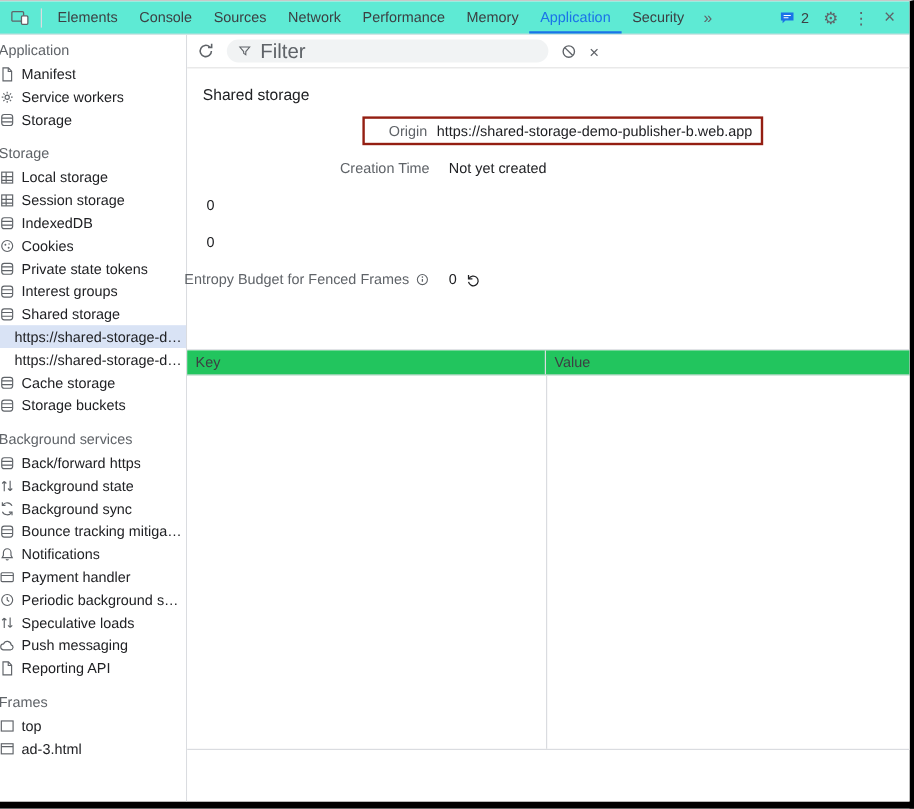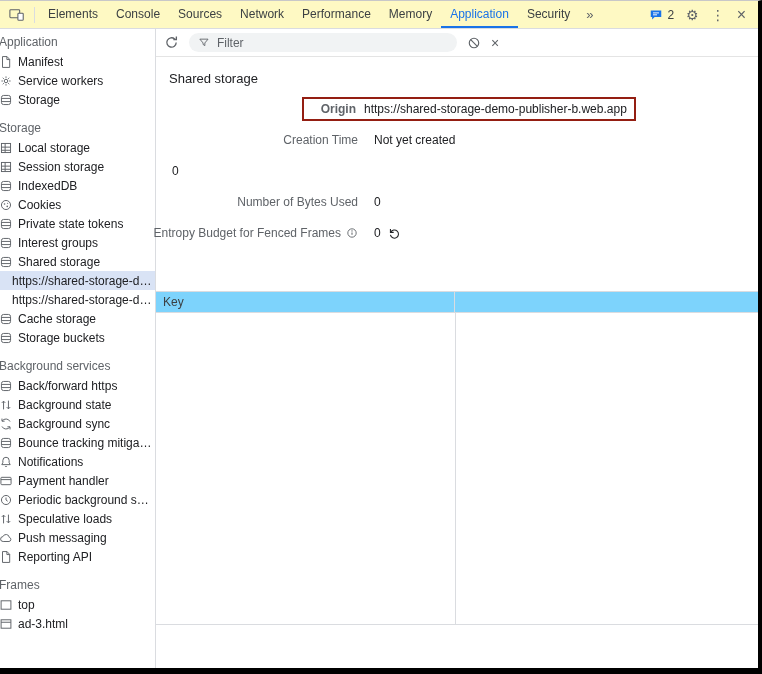--- a/index.html
+++ b/index.html
@@ -2,21 +2,21 @@
 <html><head>
 <meta charset="utf-8">
 <style>
   html,body{margin:0;padding:0;background:#fff;}
   .devtools{
     position:relative;width:762px;height:674px;box-sizing:border-box;
     border-top:1px solid #c8c8c8;border-right:4px solid #000;border-bottom:6px solid #000;
     font-family:"Liberation Sans",sans-serif;font-size:12px;color:#202124;background:#fff;overflow:hidden;
   }
   
-  .tabbar{height:27px;display:flex;align-items:center;border-bottom:1px solid #dadce0;padding:0 4px;background:#fef9c3;}
+  .tabbar{height:27px;display:flex;align-items:center;border-bottom:1px solid #dadce0;padding:0 4px;background:#5eead4;}
   .tab-icon-btn{display:flex;align-items:center;padding:0 5px;cursor:pointer;}
   .vsep{width:1px;height:16px;background:#dadce0;margin:0 4px;}
   .tabs{display:flex;height:100%;}
   .tab{padding:0 9px;line-height:26px;color:#3c4043;white-space:nowrap;cursor:pointer;}
   .tab.active{color:#1a73e8;box-shadow:inset 0 -2px 0 #1a73e8;}
   .more-tabs{color:#5f6368;padding:0 7px;font-size:13px;cursor:pointer;}
   .tabbar-right{margin-left:auto;display:flex;align-items:center;gap:12px;padding-right:8px;}
   .msg-badge{display:flex;align-items:center;gap:4px;color:#3c4043;cursor:pointer;}
   .glyph-btn{color:#5f6368;font-size:14px;line-height:14px;cursor:pointer;}
   .glyph-btn.close{font-size:16px;}
@@ -31,34 +31,34 @@
   .item .icon{width:14px;height:14px;flex:0 0 14px;display:flex;align-items:center;}
   .item .icon svg{width:14px;height:14px;}
   .item.child{padding-left:22px;}
   .item.selected{background:#d9e3f5;}
   .item .label{overflow:hidden;text-overflow:ellipsis;}
   
   .content{flex:1;display:flex;flex-direction:column;min-width:0;background:#fff;}
   .toolbar{height:27px;flex:0 0 27px;display:flex;align-items:center;gap:10px;padding:0 8px;border-bottom:1px solid #e4e4e4;}
   .tb-btn{display:flex;align-items:center;cursor:pointer;}
   .filter-pill{display:flex;align-items:center;gap:5px;background:#f1f3f4;border-radius:10px;height:19px;padding:0 9px;width:250px;}
-  .filter-pill input{border:none;background:transparent;outline:none;font-family:"Liberation Sans",sans-serif;font-size:12px;color:#404040;width:100%;}
+  .filter-pill input{border:none;background:transparent;outline:none;font-family:"Liberation Sans",sans-serif;font-size:17px;color:#404040;width:100%;}
   .filter-pill input::placeholder{color:#5f6368;}
   .page-title{font-size:13px;font-weight:500;color:#202124;margin:0;padding:14px 0 2px 13px;}
   .fields{padding-top:12px;}
   .field-row{display:flex;align-items:center;height:18px;margin-bottom:13px;position:relative;}
   .field-label{flex:0 0 202px;width:202px;display:flex;justify-content:flex-end;align-items:center;gap:5px;color:#5f6368;white-space:nowrap;}
   .field-value{margin-left:16px;color:#202124;display:flex;align-items:center;gap:7px;white-space:nowrap;}
   .annotation-box{display:inline-flex;align-items:center;margin-left:146px;border:2px solid #941e12;height:20px;padding:0 7px 0 4px;gap:8px;}
-  .annotation-box .in-box-label{flex:0 0 48px;width:48px;text-align:right;color:#5f6368;white-space:nowrap;font-weight:bold;}
+  .annotation-box .in-box-label{flex:0 0 48px;width:48px;text-align:right;color:#5f6368;white-space:nowrap;}
   .annotation-box .in-box-value{color:#202124;white-space:nowrap;}
   .mini-icon{display:flex;align-items:center;cursor:pointer;}
   
   .grid{margin-top:36px;border-top:1px solid #dadce0;}
-  .grid-header{display:flex;height:20px;align-items:center;border-bottom:1px solid #dadce0;background:#7dd3fc;}
+  .grid-header{display:flex;height:20px;align-items:center;border-bottom:1px solid #dadce0;background:#22c55e;}
   .grid-header .cell{box-sizing:border-box;padding-left:7px;color:#3c4043;height:100%;line-height:20px;cursor:pointer;}
   .grid-header .cell.key{width:299px;flex:0 0 299px;border-right:1px solid #dadce0;}
   .grid-header .cell.value{flex:1;}
   .grid-body{height:311px;border-bottom:1px solid #dadce0;position:relative;background:#fff;}
   .grid-body::before{content:"";position:absolute;left:299px;top:0;bottom:0;width:1px;background:#dadce0;}
 </style>
 </head>
 <body>
 
 <div class="devtools">
@@ -375,23 +375,20 @@
             <span class="field-value">
               <span>Not yet created</span>
             </span>
           </div>
           <div class="field-row">
             <span class="field-value">
               <span>0</span>
             </span>
           </div>
           <div class="field-row">
-            <span class="field-label">
-              <span>Number of Bytes Used</span>
-            </span>
             <span class="field-value">
               <span>0</span>
             </span>
           </div>
           <div class="field-row">
             <span class="field-label">
               <span>Entropy Budget for Fenced Frames</span>
               <span class="mini-icon">
                 <svg viewBox="0 0 16 16" width="12" height="12">
                   <circle cx="8" cy="8" r="5.6" fill="none" stroke="#5f6368" stroke-width="1.2"></circle>
@@ -408,19 +405,20 @@
                   <path d="M3 2.6v4h4" fill="none" stroke="#202124" stroke-width="1.3"></path>
                 </svg>
               </span>
             </span>
           </div>
         </div>
 
       <div class="grid">
         <div class="grid-header" id="grid-header">
             <div class="cell key">Key</div>
+            <div class="cell value">Value</div>
           </div>
         <div class="grid-body"></div>
       </div>
 
     </main>
   </div>
 </div>
 
 </body></html>

